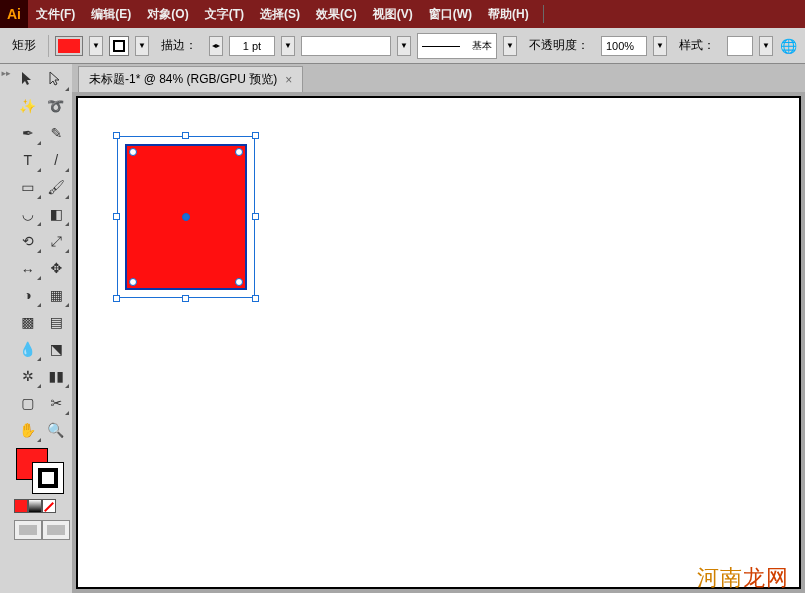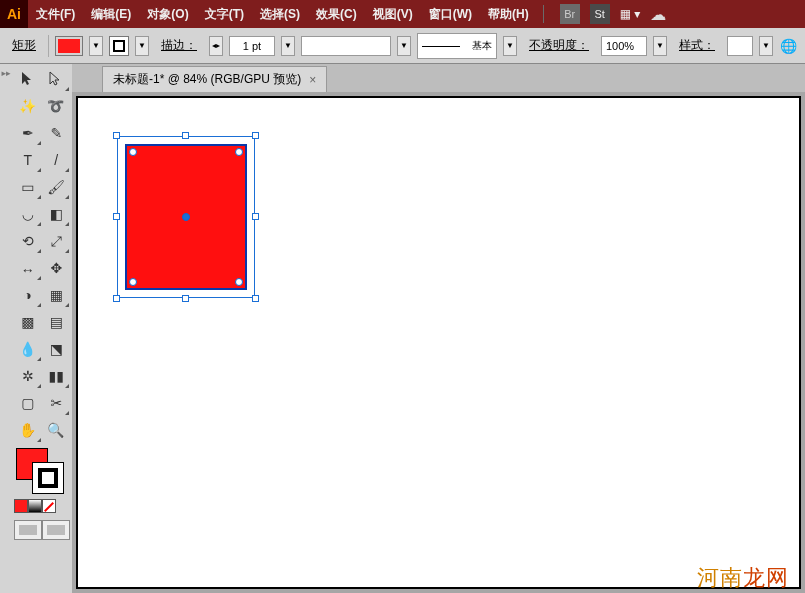--- a/index.html
+++ b/index.html
@@ -9,21 +9,21 @@
 .menubar { height: 28px; background: #7f1d1d; display: flex; align-items: center; color: #eee; font-size: 12px; }
 .app-logo { width: 28px; height: 28px; background: #330000; display: flex; align-items: center; justify-content: center; color: #ff9a00; font-weight: bold; font-size: 14px; }
 .menubar .menu-item { padding: 0 8px; cursor: default; font-weight: bold; }
 .menubar .sep { width: 1px; height: 18px; background: #6a6a6a; margin: 0 6px; }
 .menubar .right-icons { display: flex; gap: 10px; padding: 0 10px; align-items: center; }
 .menubar .icon-box { width: 20px; height: 20px; display:flex; align-items:center; justify-content:center; font-size:11px; background:#6b6b6b; color:#ccc; }
 .cloud-icon { font-size: 16px; color: #ddd; }
 
 
 .controlbar { height: 36px; background: #d4d4d4; display: flex; align-items: center; font-size: 12px; padding: 0 6px; gap: 6px; border-bottom: 1px solid #888; }
-.ctrl-label { padding: 2px 6px; white-space: nowrap; text-decoration: underline; }
+.ctrl-label { padding: 2px 6px; white-space: nowrap; }
 .swatch { width: 28px; height: 20px; border: 1px solid #777; display:flex; align-items:center; justify-content:center; padding:2px; }
 .swatch-inner { width: 100%; height: 100%; }
 .dropdown-caret { width: 14px; height: 20px; border: 1px solid #999; background: #e8e8e8; display:flex; align-items:center; justify-content:center; font-size:8px; }
 .stroke-swatch { width:20px; height:20px; border:1px solid #777; position:relative; background:#fff; }
 .stroke-swatch::after { content:""; position:absolute; inset:3px; border:2px solid #000; }
 .num-input { width: 46px; height: 20px; border: 1px solid #999; background: #fff; padding: 0 4px; font-size:11px;text-align:center; }
 .wide-input { width: 90px; height: 20px; border: 1px solid #999; background: #fff; }
 .line-sample { width: 80px; height: 20px; border: 1px solid #999; background: #fff; display:flex; align-items:center; justify-content:flex-end; padding:12px 4px; font-size:10px; position:relative; }
 .line-sample::before { content:""; position:absolute; left:4px; right:36px; top:50%; border-top:1px solid #000; }
 .opacity-input { width:46px; height:20px; border:1px solid #999; background:#fff; padding:0 4px; font-size:11px; }
@@ -56,21 +56,21 @@
 .mini.grad { background:linear-gradient(#fff,#000); border:1px solid #555; }
 .mini.none { background:#fff; border:1px solid #555; position:relative; }
 .mini.none::after { content:""; position:absolute; left:0; right:0; top:50%; border-top:2px solid red; transform:rotate(-45deg); }
 .mode-row { display:flex; margin-top:6px; }
 .mode-row .m { width:28px; height:20px; border:1px solid #888; background:#eee; position:relative; }
 .mode-row .m::after{ content:""; position:absolute; inset:4px; background:#bbb; }
 
 
 .docarea { flex:1; display:flex; flex-direction:column; background:#a6a6a6; }
 .tabbar { height:28px; background:#bdbdbd; display:flex; align-items:flex-end; padding-left:6px; }
-.tab { background:#d8d8d8; border:1px solid #999; border-bottom:none; padding:4px 10px; font-size:12px; display:flex; align-items:center; gap:8px;margin-left:24px; }
+.tab { background:#d8d8d8; border:1px solid #999; border-bottom:none; padding:4px 10px; font-size:12px; display:flex; align-items:center; gap:8px; }
 .tab .close { font-size:12px; color:#666; }
 .canvas-wrap { flex:1; background:#a6a6a6; padding:4px; }
 .canvas { background:#fff; border:2px solid #000; width:100%; height:100%; position:relative; }
 
 
 .sel-rect { position:absolute; left:39px; top:38px; width:138px; height:162px; }
 .sel-rect .bbox { position:absolute; inset:0; border:1px solid #1a6fd6; }
 .sel-rect .shape { position:absolute; left:8px; top:8px; right:8px; bottom:8px; background:#ff0f0f; border:2px solid #0a37a8; }
 .handle { position:absolute; width:7px; height:7px; background:#fff; border:1px solid #1a6fd6; }
 .h-tl{left:-4px;top:-4px;} .h-tr{right:-4px;top:-4px;} .h-bl{left:-4px;bottom:-4px;} .h-br{right:-4px;bottom:-4px;}
@@ -91,26 +91,20 @@
   <div class="menu-item">文件(F)</div>
   <div class="menu-item">编辑(E)</div>
   <div class="menu-item">对象(O)</div>
   <div class="menu-item">文字(T)</div>
   <div class="menu-item">选择(S)</div>
   <div class="menu-item">效果(C)</div>
   <div class="menu-item">视图(V)</div>
   <div class="menu-item">窗口(W)</div>
   <div class="menu-item">帮助(H)</div>
   <div class="sep"></div>
-  <div class="right-icons">
-    <div class="icon-box">Br</div>
-    <div class="icon-box" style="background:#4a4a4a;color:#eee">St</div>
-    <div style="color:#eee">▦ ▾</div>
-    <div class="cloud-icon">☁</div>
-  </div>
 </div>
 
 <div class="controlbar">
   <span class="ctrl-label">矩形</span>
   <div class="sep" style="width:1px;height:22px;background:#aaa"></div>
 
   <div class="swatch">
     <div class="swatch-inner" style="background:#ff1a1a"></div>
   </div>
   <div class="dropdown-caret">▼</div>

